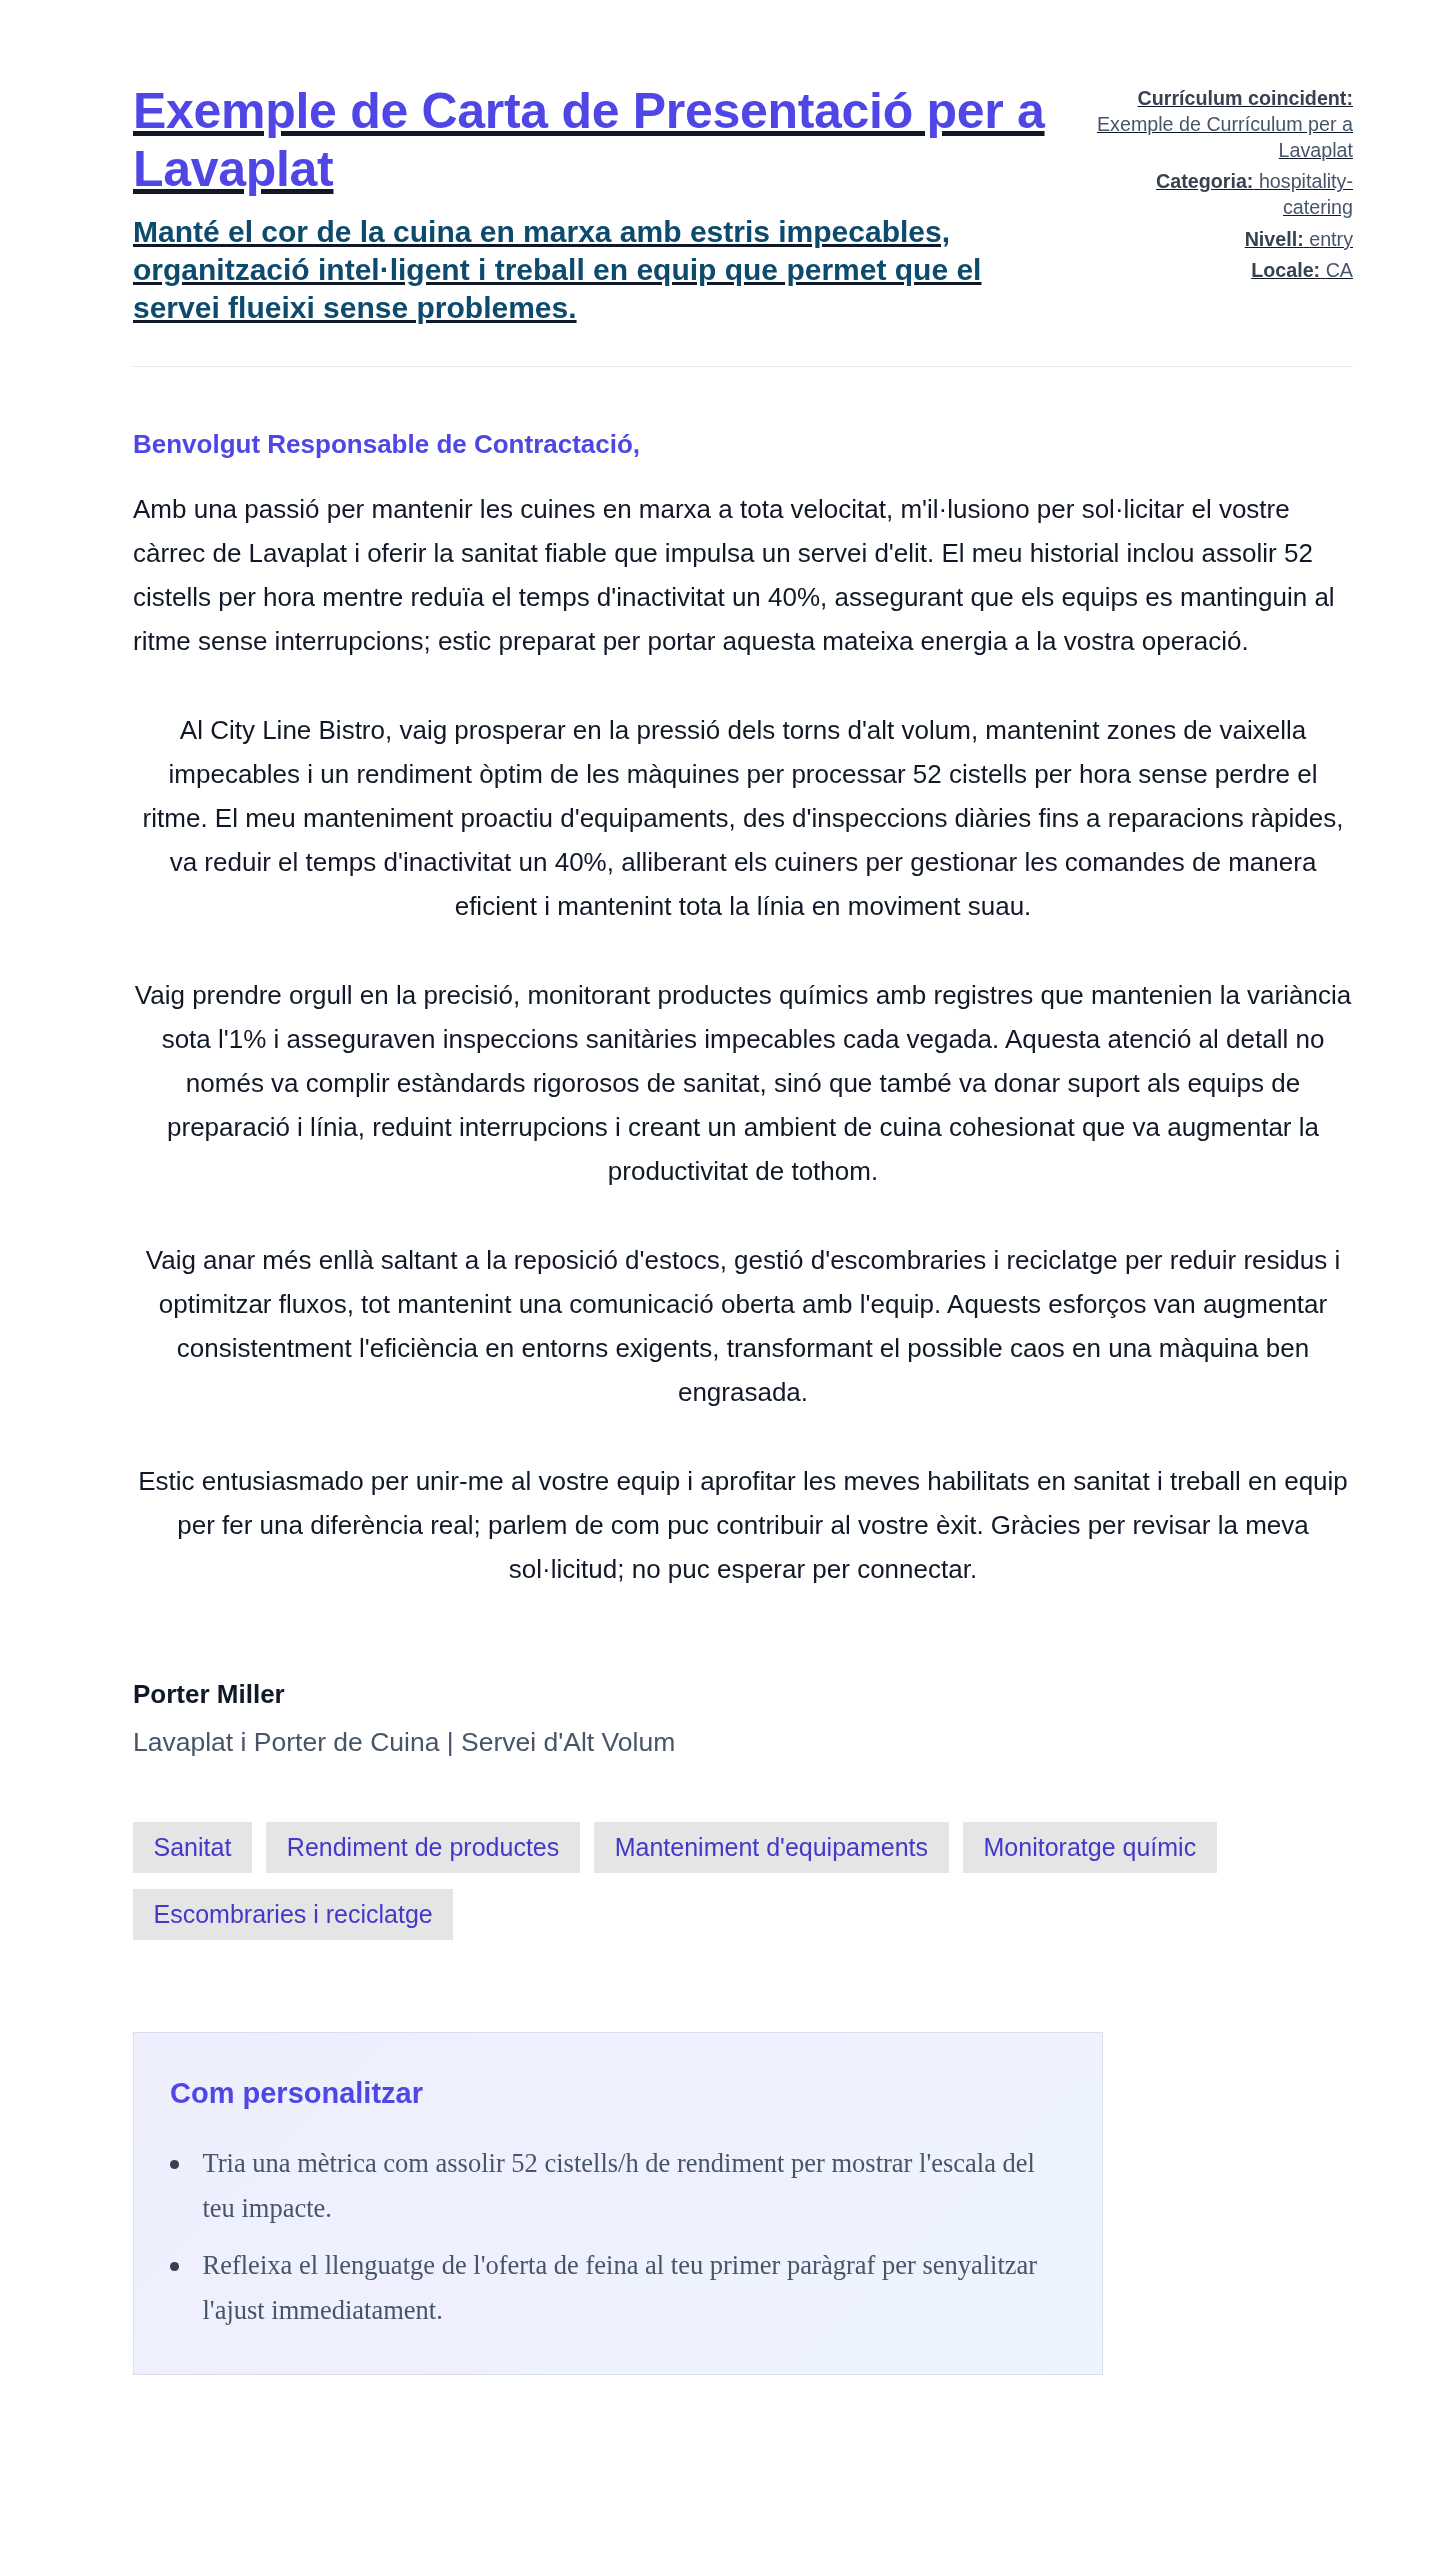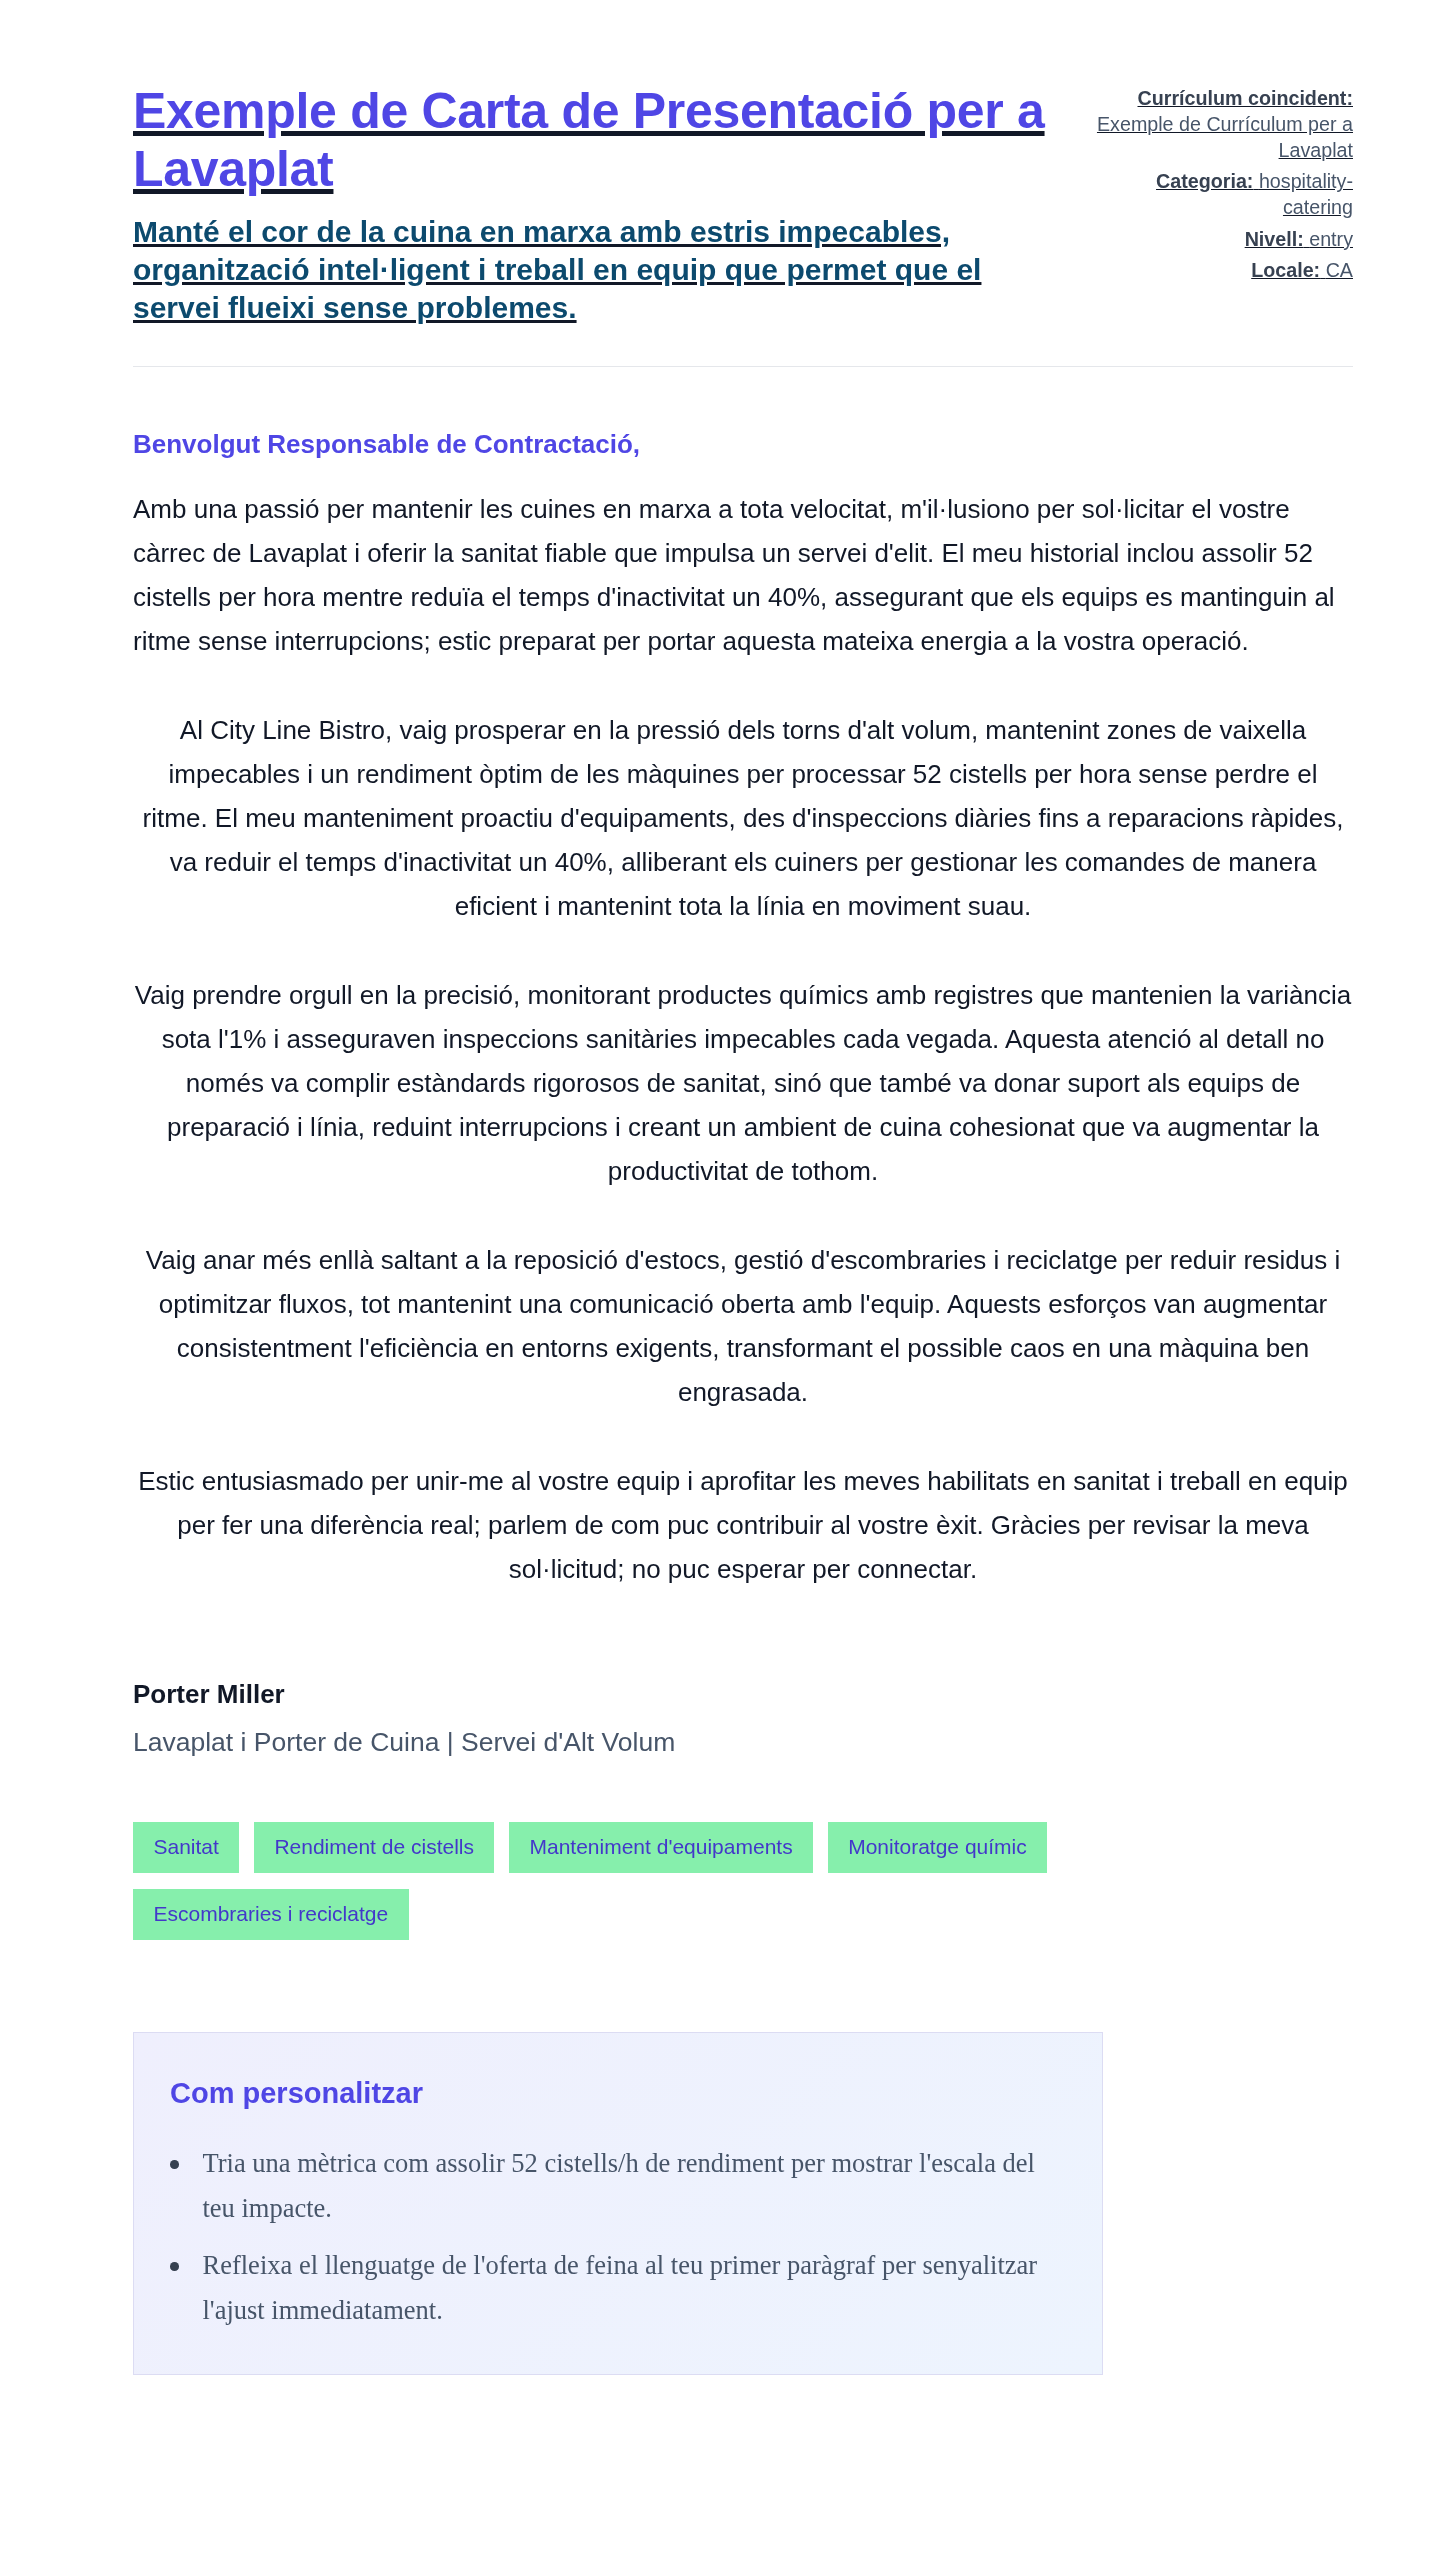--- a/index.html
+++ b/index.html
@@ -78,23 +78,23 @@
   }
 
   .tags {
     margin-top: 63px;
     display: flex;
     flex-wrap: wrap;
     gap: 15.4px 14.5px;
     width: 1112px;
   }
   .tag {
-    background: #86efac;
+    background: #e5e5e5;
     color: #4338ca;
-    font-size: 21px;
+    font-size: 25px;
     line-height: 26px;
     padding: 12px 20.5px 13.7px 20.5px;
   }
 
   .tips {
     margin-top: 92px;
     width: 970px;
     background: linear-gradient(135deg, #efeffd 0%, #edf4fe 100%);
     border: 1.7px solid #dcdcf3;
     padding: 43px 36px 41px 36px;
@@ -168,21 +168,21 @@
     <p class="body-para">Estic entusiasmado per unir-me al vostre equip i aprofitar les meves habilitats en sanitat i treball en equip per fer una diferència real; parlem de com puc contribuir al vostre èxit. Gràcies per revisar la meva sol·licitud; no puc esperar per connectar.</p>
 
     <div class="signature">
       <div class="sig-name">Porter Miller</div>
       <div class="sig-role">Lavaplat i Porter de Cuina | Servei d'Alt Volum</div>
     </div>
   </section>
 
   <div class="tags">
     <span class="tag">Sanitat</span>
-    <span class="tag">Rendiment de cistells</span>
+    <span class="tag">Rendiment de productes</span>
     <span class="tag">Manteniment d'equipaments</span>
     <span class="tag">Monitoratge químic</span>
     <span class="tag">Escombraries i reciclatge</span>
   </div>
 
   <section class="tips">
     <h3 class="tips-title">Com personalitzar</h3>
     <ul class="tips-list">
       <li class="tips-item">
         <span class="bullet"></span>

